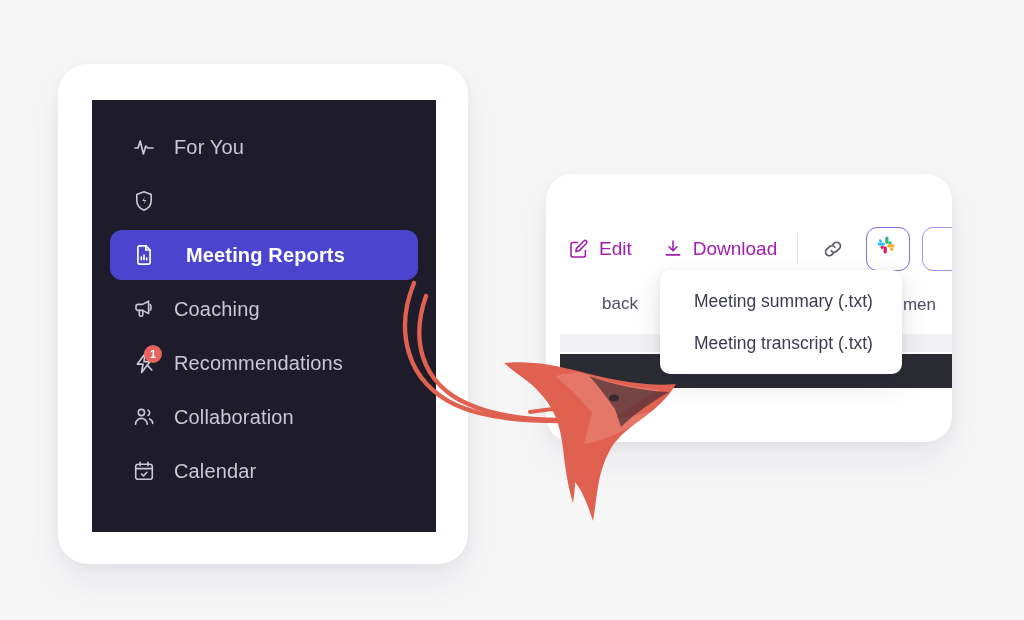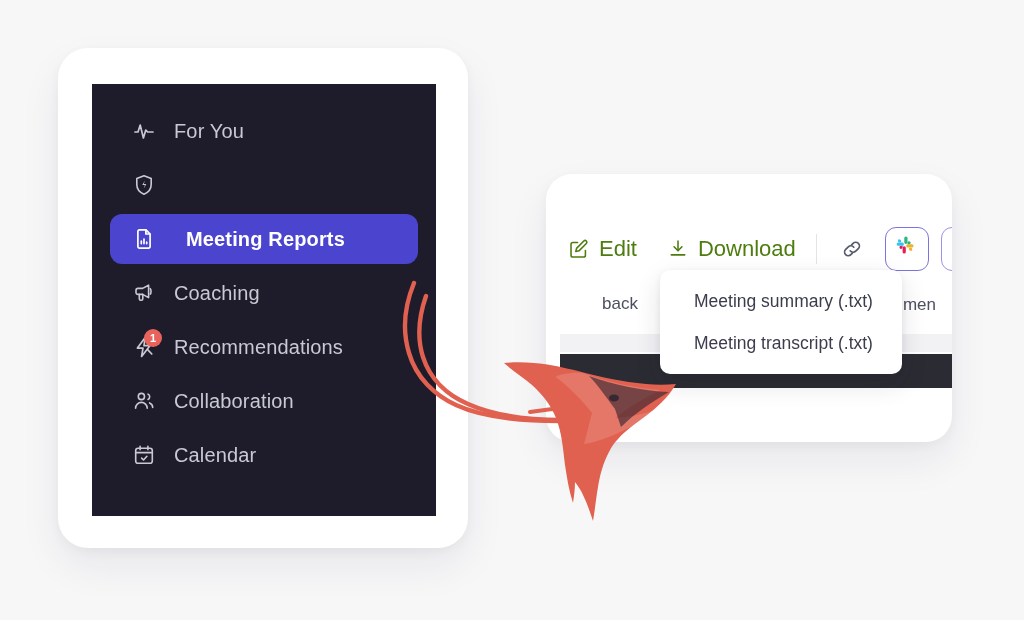--- a/index.html
+++ b/index.html
@@ -21,21 +21,21 @@
     position: absolute;
     inset: 0;
     width: 1024px;
     height: 620px;
   }
 
   
   .nav-card {
     position: absolute;
     left: 58px;
-    top: 48px;
+    top: 64px;
     width: 410px;
     height: 500px;
     background: #ffffff;
     border-radius: 30px;
     box-shadow: 0 18px 40px rgba(30, 30, 50, 0.07),
                 0 4px 12px rgba(30, 30, 50, 0.04);
   }
 
   .sidebar {
     position: absolute;
@@ -129,22 +129,22 @@
     display: flex;
     align-items: center;
     padding-left: 22px;
     gap: 0;
   }
 
   .tool-btn {
     display: flex;
     align-items: center;
     gap: 9px;
-    color: #4d7c0f;
-    font-size: 22px;
+    color: #a21caf;
+    font-size: 19px;
     cursor: pointer;
     white-space: nowrap;
   }
   .tool-btn + .tool-btn { margin-left: 30px; text-align: right; }
   .tool-ico { width: 22px; height: 22px; flex: none; }
   .tool-ico svg { display: block; width: 22px; height: 22px; }
 
   .tool-sep {
     width: 1px;
     height: 30px;

